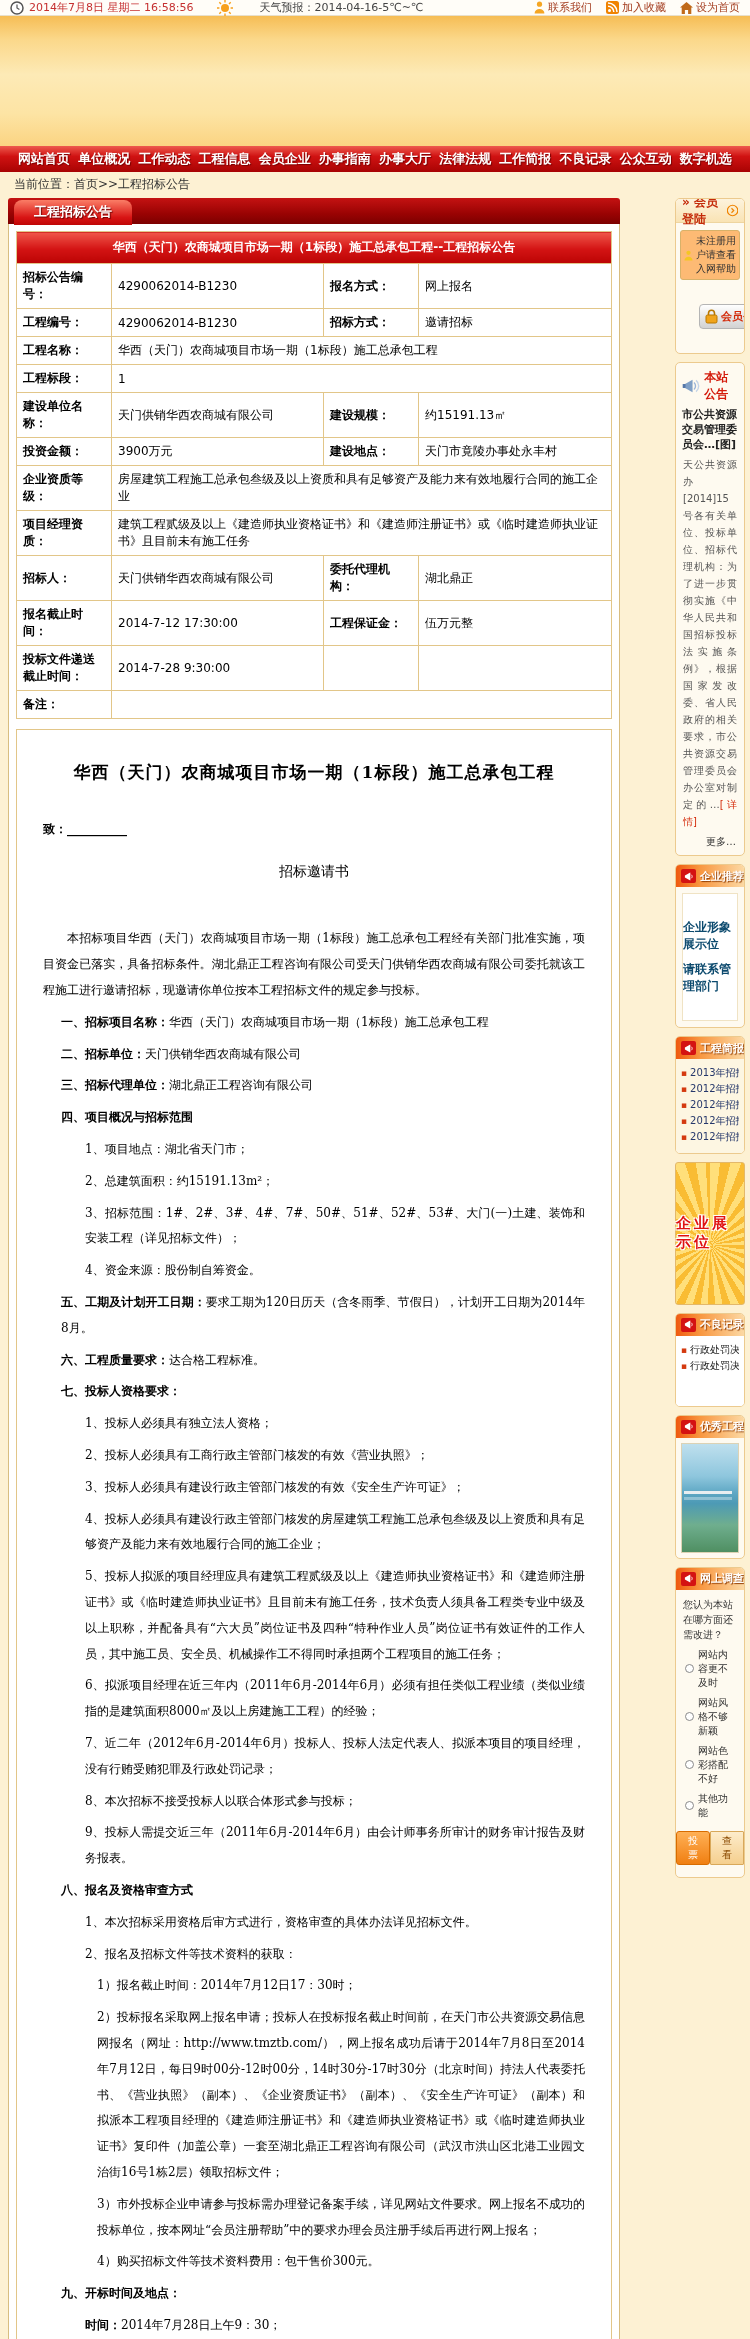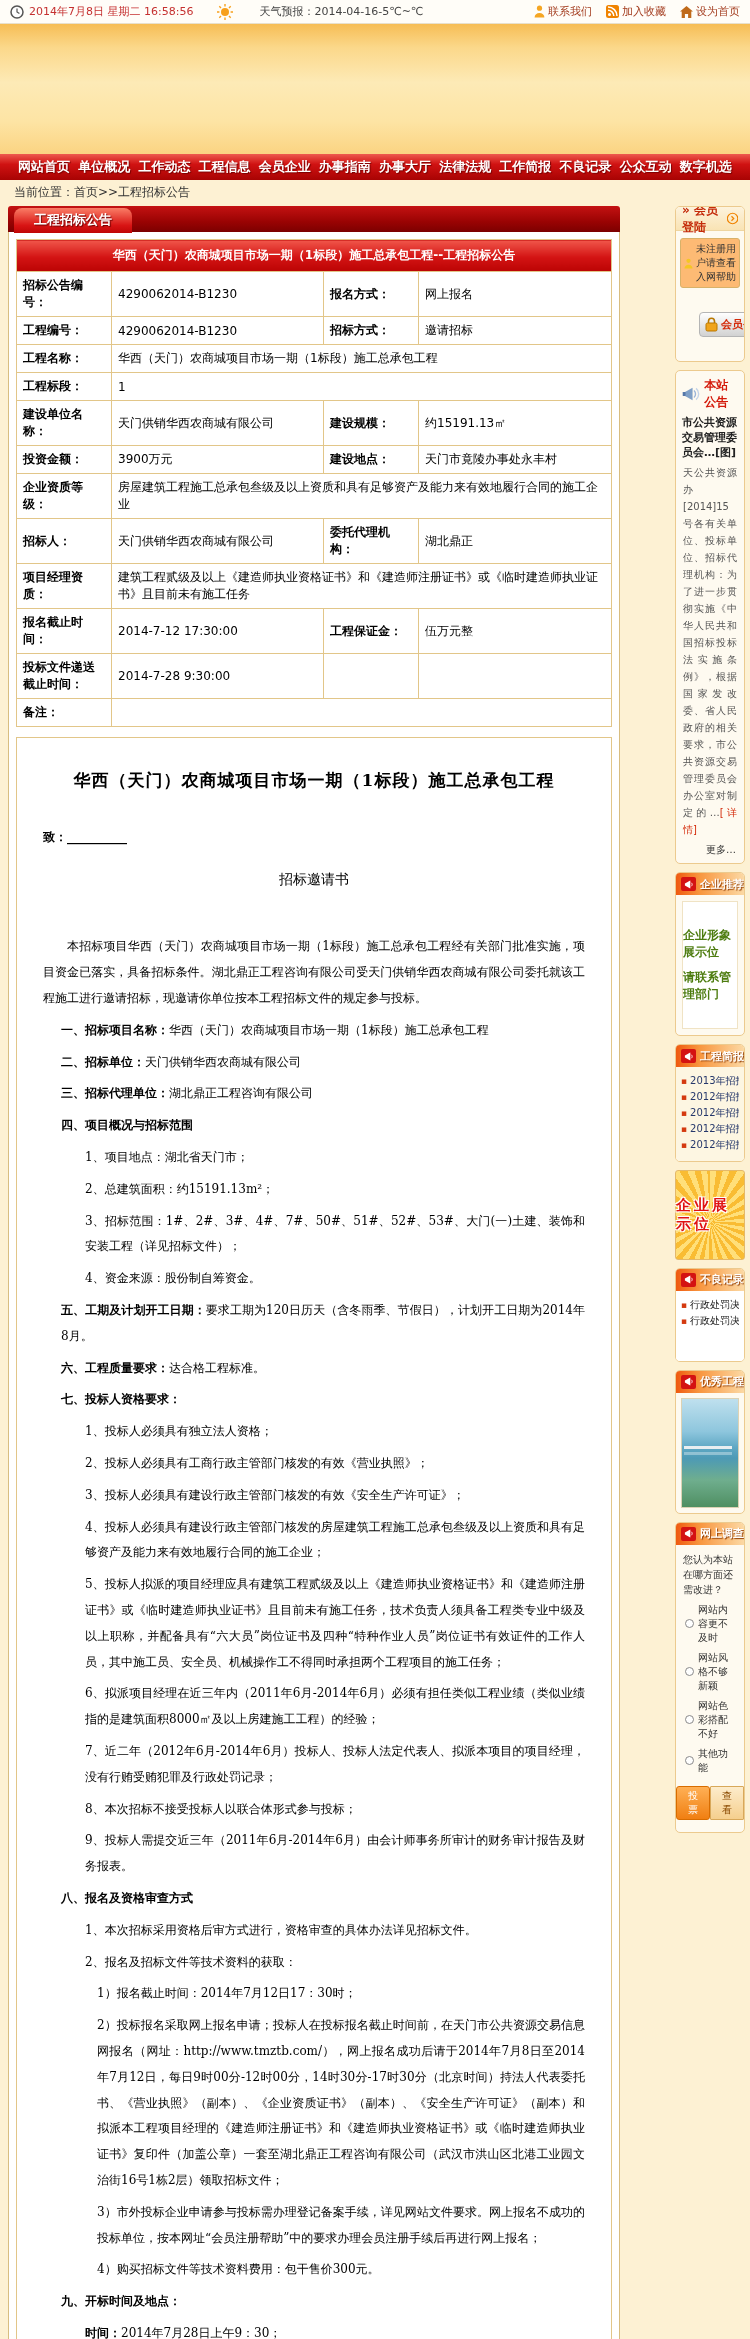--- a/index.html
+++ b/index.html
@@ -1,20 +1,20 @@
 <!DOCTYPE html>
 <html><head>
 <meta charset="utf-8">
 <style>
   * { margin:0; padding:0; box-sizing:border-box; }
   html,body { width:750px; background:#fdf1d3; font-family:"DejaVu Sans","Liberation Sans",sans-serif; }
   .page { width:750px; overflow:hidden; }
 
   
-  .topbar { height:24px; background:#fffdf8; border-bottom:1px solid #e8e0cc; display:flex; align-items:center; padding:0 10px; font-size:11px; }
+  .topbar { height:16px; background:#fffdf8; border-bottom:1px solid #e8e0cc; display:flex; align-items:center; padding:0 10px; font-size:11px; }
   .topbar .datetime { color:#c53030; margin-left:5px; }
   .topbar .weather { color:#444; margin-left:26px; }
   .topbar .spacer { flex:1; }
   .top-link { color:#a33c1e; text-decoration:none; margin-left:14px; display:flex; align-items:center; gap:3px; cursor:pointer; }
   .ico { display:inline-block; vertical-align:middle; }
 
   
   .banner { height:130px; background:linear-gradient(180deg,#f6bd55 0%,#fbd88a 18%,#fdeab6 45%,#fde4a4 75%,#fbd482 100%); }
 
   
@@ -67,29 +67,29 @@
   .login-btn { display:flex; align-items:center; gap:3px; background:linear-gradient(180deg,#ffffff,#e3e3e3 60%,#d2d2d2); border:1px solid #b5b5b5; border-radius:4px; padding:4px 5px; font-size:11px; font-weight:bold; color:#d42a0a; cursor:pointer; white-space:nowrap; }
 
   .notice-ico-row { display:flex; align-items:center; gap:4px; padding:6px 6px 2px; }
   .notice-title { color:#d41a0a; font-weight:bold; font-size:12px; }
   .notice-link { display:block; font-size:11px; color:#222; font-weight:bold; padding:2px 6px; cursor:pointer; }
   .notice-body { font-size:10px; color:#555; line-height:1.7; padding:2px 7px 2px; text-align:justify; }
   .notice-body .detail { color:#d42a0a; cursor:pointer;margin-top:29px; }
   .notice-more { display:block; text-align:right; font-size:10px; color:#333; padding:3px 8px 6px; cursor:pointer; }
 
   .rec-box { background:#fff; margin:6px; border:1px solid #f0e3c4; min-height:128px; display:flex; flex-direction:column; align-items:center; justify-content:center; gap:8px; }
-  .rec-line { color:#4d7c0f; font-weight:bold; font-size:12px; }
+  .rec-line { color:#0c4a6e; font-weight:bold; font-size:12px; }
 
   ul.side-list { list-style:none; padding:6px 5px 8px; background:#fdf6e2; }
   ul.side-list li { font-size:10px; color:#26386b; line-height:1.55; white-space:nowrap; overflow:hidden; cursor:pointer; }
   ul.side-list li::before { content:"▪"; color:#d43a10; margin-right:3px; font-size:9px; }
   ul.side-list.dark li { color:#222; background:#fff; }
   ul.side-list.white-bg { background:#fff; min-height:70px; }
 
-  .ad-banner { height:90px; margin-bottom:8px; border:1px solid #e3b86a; border-radius:3px; background:
+  .ad-banner { height:143px; margin-bottom:8px; border:1px solid #e3b86a; border-radius:3px; background:
       repeating-conic-gradient(from 0deg at 50% 58%, #ffdf7a 0deg 7deg, #f9bc33 7deg 14deg);
       display:flex; align-items:center; justify-content:flex-end; }
   .ad-banner .txt { color:#e01212; font-weight:bold; font-size:15px; letter-spacing:3px; text-shadow:1px 1px 0 #fff,-1px -1px 0 #fff,1px -1px 0 #fff,-1px 1px 0 #fff; }
 
   .photo { height:110px; margin:5px; border:1px solid #dcd2b4; background:
       linear-gradient(180deg,#bfe0ee 0%,#8ec6dd 30%,#5fa8c4 45%,#4d9ab5 55%,#6fae8e 75%,#4f8f62 100%); position:relative; }
   .photo::after { content:""; position:absolute; left:4%; right:10%; top:44%; height:3px; background:#e8eef0; box-shadow:0 6px 0 rgba(255,255,255,.35); }
 
   .survey-q { font-size:10px; color:#333; padding:7px 7px 3px; line-height:1.5; }
   .survey-opt { display:flex; align-items:center; gap:4px; font-size:10px; color:#333; padding:3px 9px; cursor:pointer; }
@@ -207,28 +207,28 @@
                 <td class="lbl">投资金额：</td>
                 <td class="val">3900万元</td>
                 <td class="lbl">建设地点：</td>
                 <td class="val">天门市竟陵办事处永丰村</td>
               </tr>
               <tr>
                 <td class="lbl">企业资质等级：</td>
                 <td class="val" colspan="3">房屋建筑工程施工总承包叁级及以上资质和具有足够资产及能力来有效地履行合同的施工企业</td>
               </tr>
               <tr>
+                <td class="lbl">项目经理资质：</td>
+                <td class="val" colspan="3">建筑工程贰级及以上《建造师执业资格证书》和《建造师注册证书》或《临时建造师执业证书》且目前未有施工任务</td>
+              </tr>
+              <tr>
                 <td class="lbl">招标人：</td>
                 <td class="val">天门供销华西农商城有限公司</td>
                 <td class="lbl">委托代理机构：</td>
                 <td class="val">湖北鼎正</td>
-              </tr>
-              <tr>
-                <td class="lbl">项目经理资质：</td>
-                <td class="val" colspan="3">建筑工程贰级及以上《建造师执业资格证书》和《建造师注册证书》或《临时建造师执业证书》且目前未有施工任务</td>
               </tr>
               <tr>
                 <td class="lbl">报名截止时间：</td>
                 <td class="val">2014-7-12 17:30:00</td>
                 <td class="lbl">工程保证金：</td>
                 <td class="val">伍万元整</td>
               </tr>
               <tr>
                 <td class="lbl">投标文件递送截止时间：</td>
                 <td class="val">2014-7-28 9:30:00</td>

